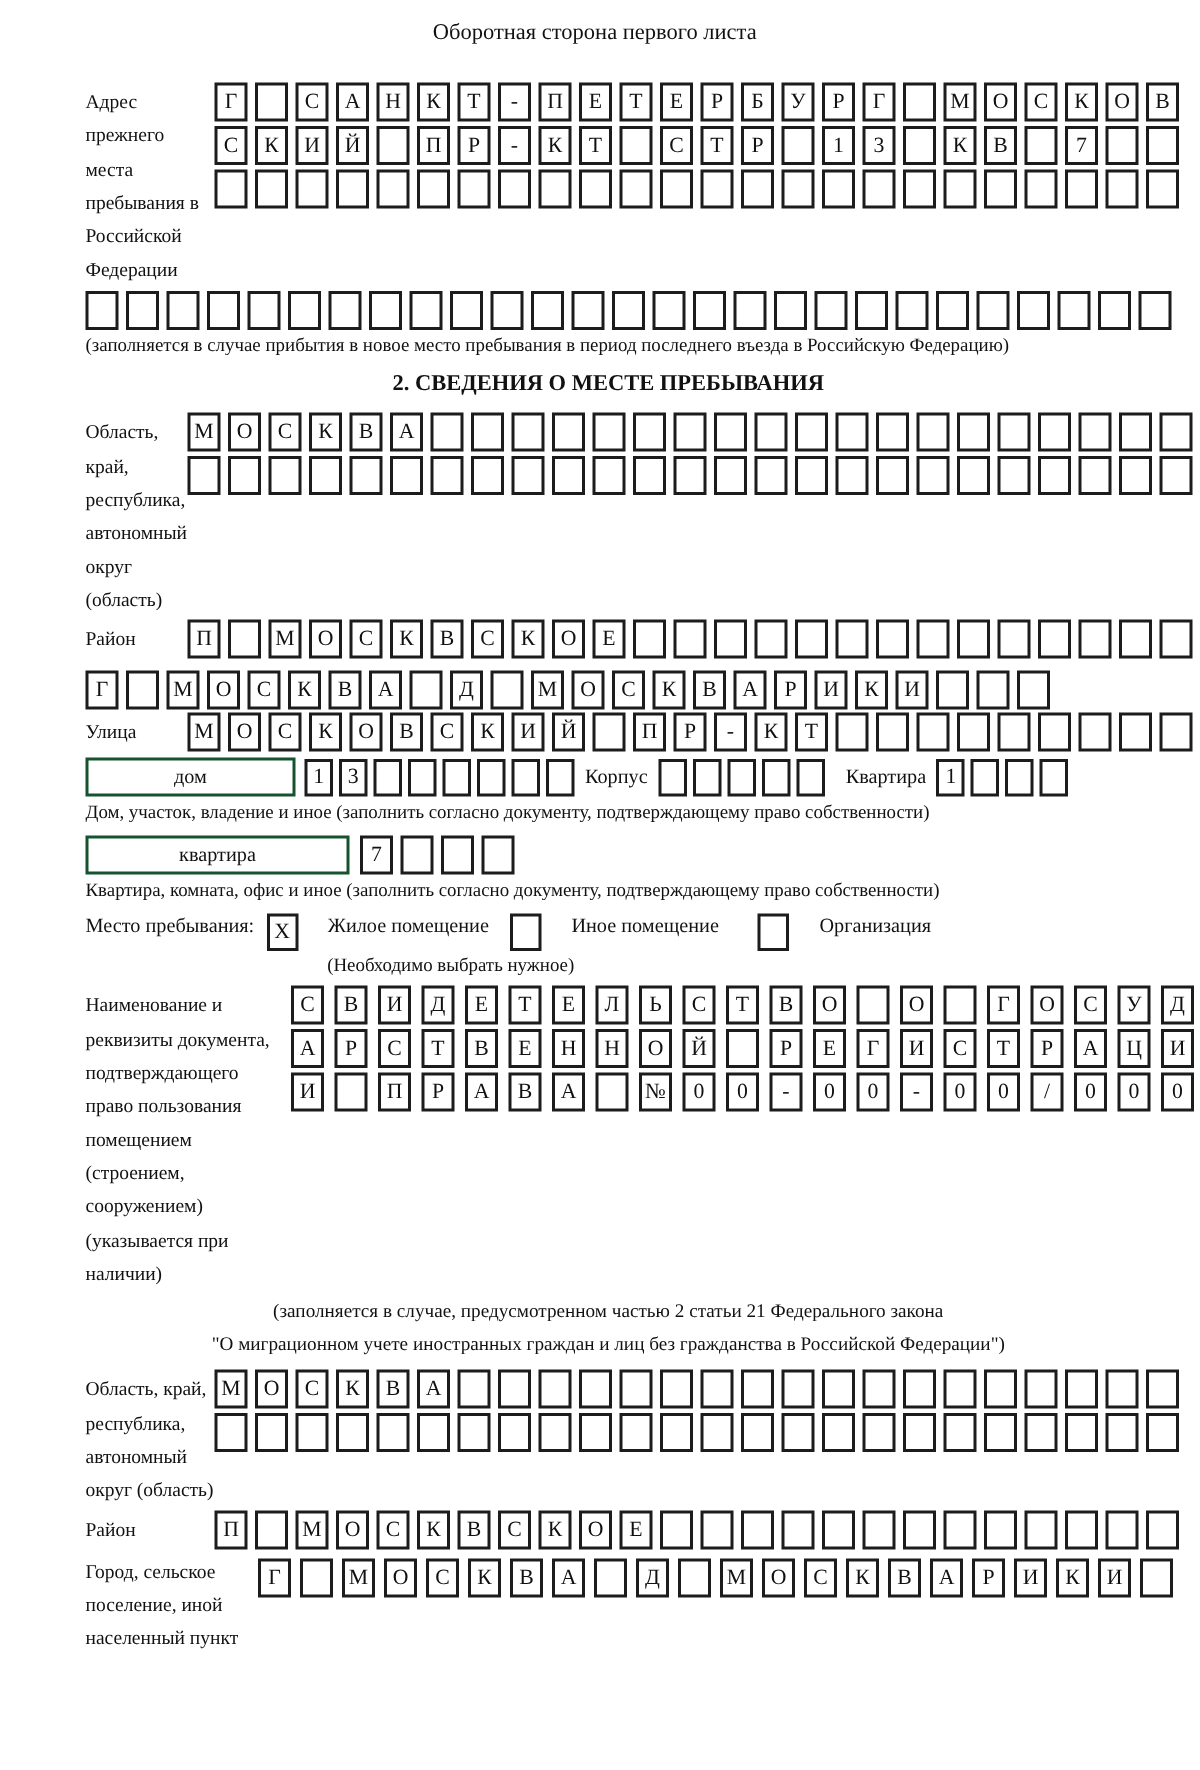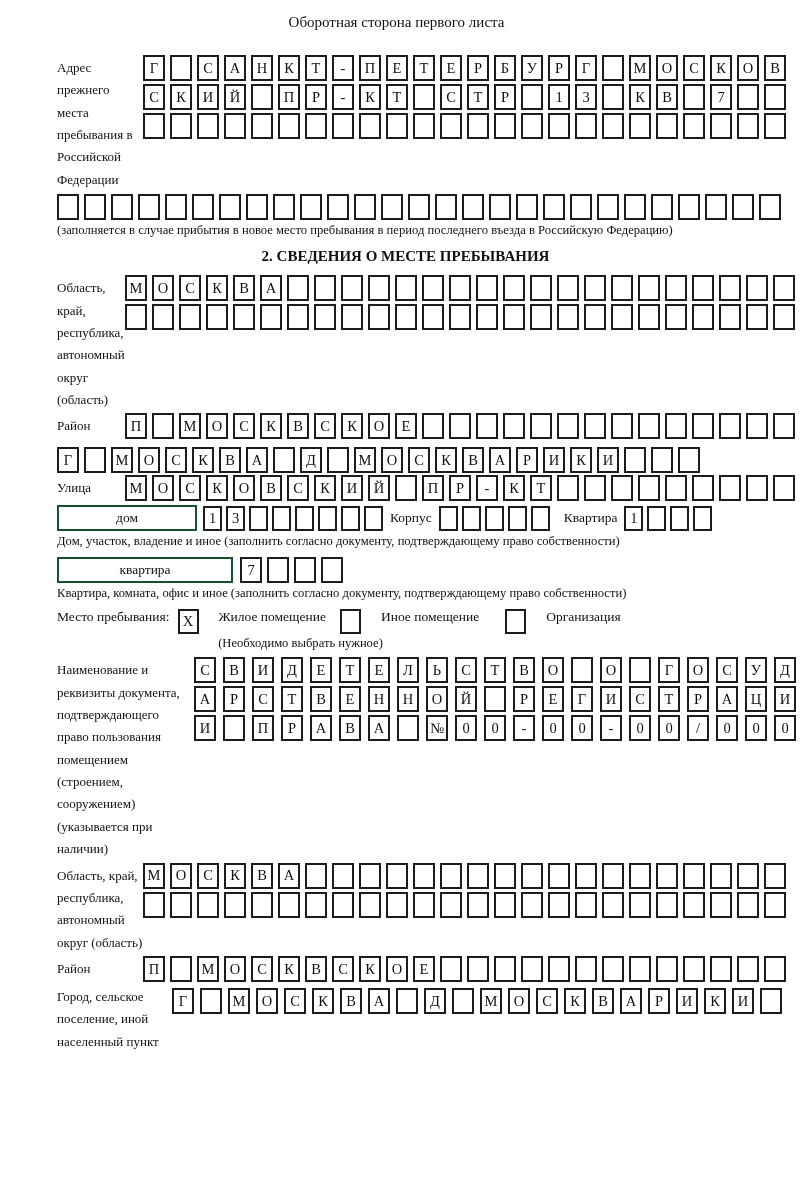--- a/index.html
+++ b/index.html
@@ -437,20 +437,24 @@
           <div class="cell">0</div>
           <div class="cell">0</div>
           <div class="cell">/</div>
           <div class="cell">0</div>
           <div class="cell">0</div>
           <div class="cell">0</div>
         </div>
     </div>
   </div>
 
+  <div class="fact-note">
+    <span>(заполняется в случае, предусмотренном частью 2 статьи 21 Федерального закона</span><br>
+    <span>"О миграционном учете иностранных граждан и лиц без гражданства в Российской Федерации")</span>
+  </div>
 
   <div class="frow">
     <div class="flabel" style="width:86px;">Область, край, республика, автономный округ (область)</div>
     <div class="gridcol">
       <div class="cellrow">
           <div class="cell">М</div>
           <div class="cell">О</div>
           <div class="cell">С</div>
           <div class="cell">К</div>
           <div class="cell">В</div>

